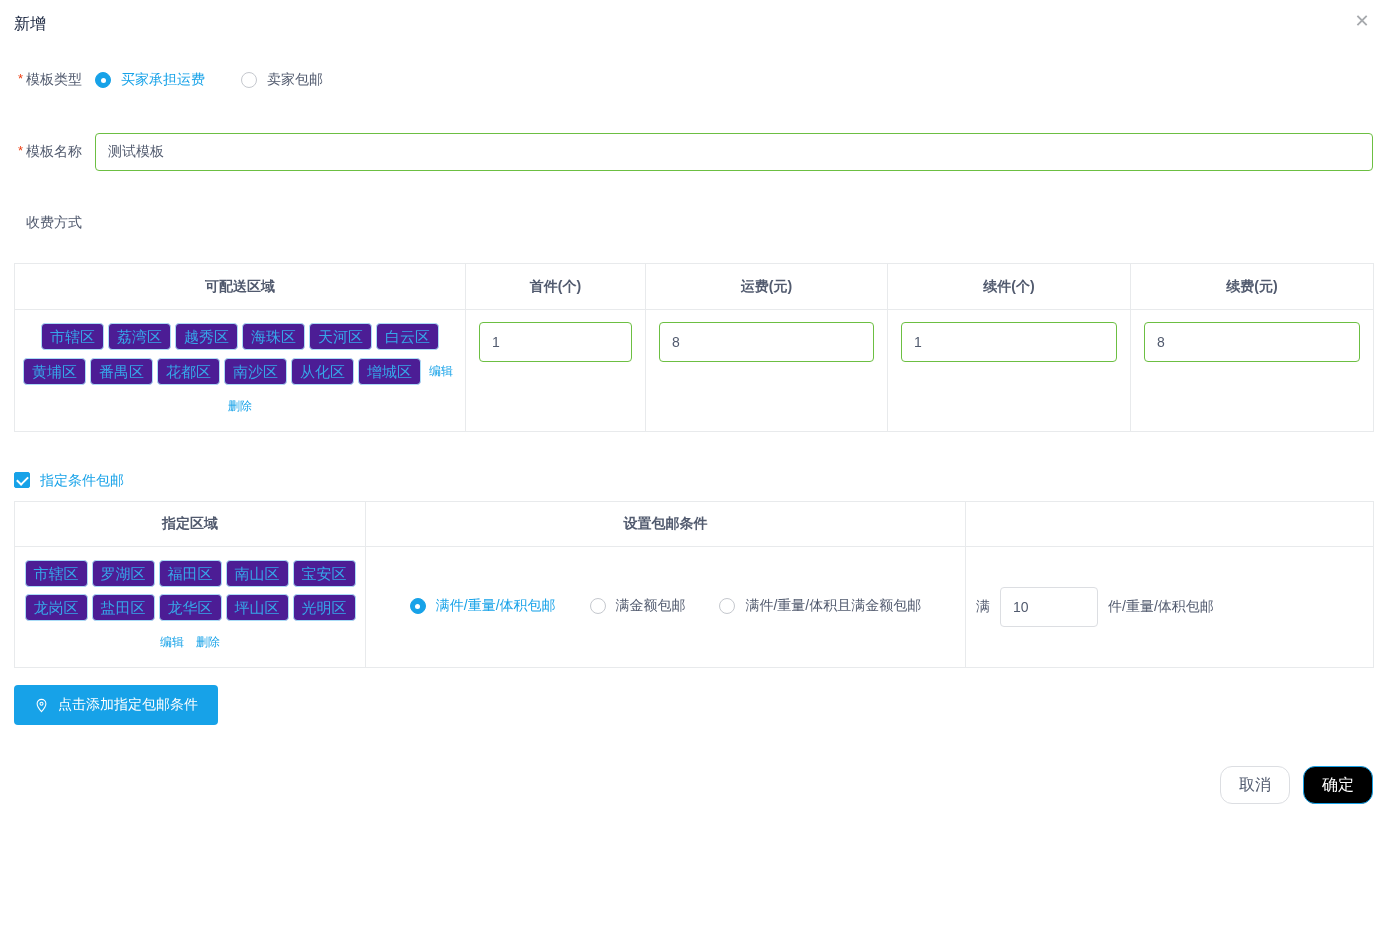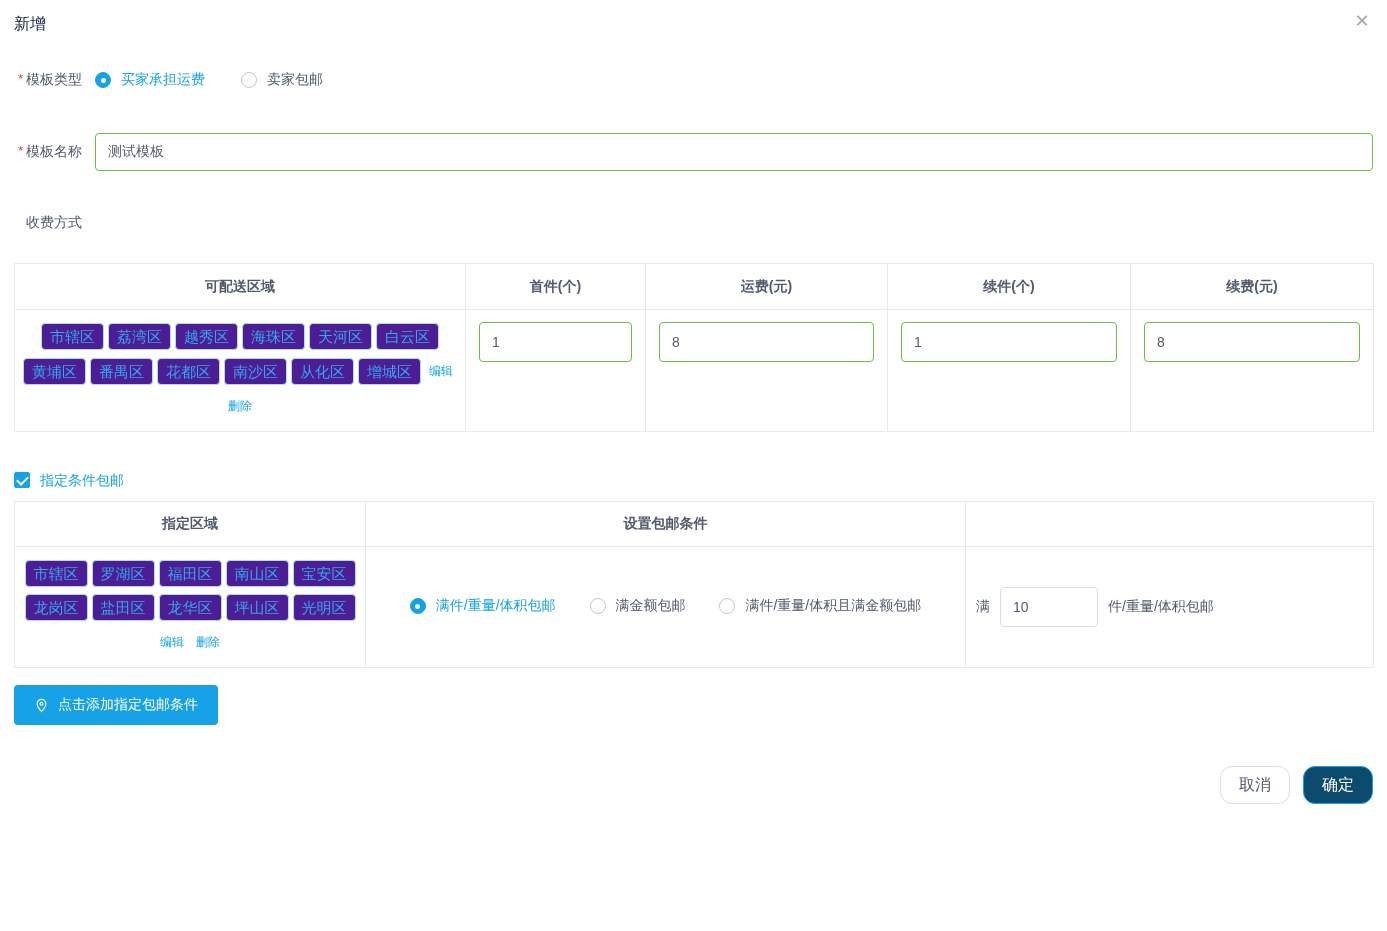--- a/index.html
+++ b/index.html
@@ -103,21 +103,21 @@
   }
   .cb-label { margin-left: 10px; color: #17a2e8; cursor: pointer; }
 
   
   .footer { margin-top: 41px; display: flex; justify-content: flex-end; align-items: center; }
   .btn {
     height: 38px; min-width: 70px; padding: 0 18px; border-radius: 12px;
     font-size: 16px; cursor: pointer; font-family: inherit;
   }
   .btn-cancel { background: #fff; border: 1px solid #dcdee2; color: #515a6e; margin-right: 13px; }
-  .btn-confirm { background: #0c4a6e; border: 1px solid #17a2e8; color: #fff; font-family: Liberation Mono, monospace; }
+  .btn-confirm { background: #000000; border: 1px solid #17a2e8; color: #fff; font-family: Liberation Mono, monospace; }
 </style>
 </head>
 <body>
 
 <div class="dialog">
 
   <div class="dlg-title">新增</div>
   <div class="close-btn">✕</div>
 
   

